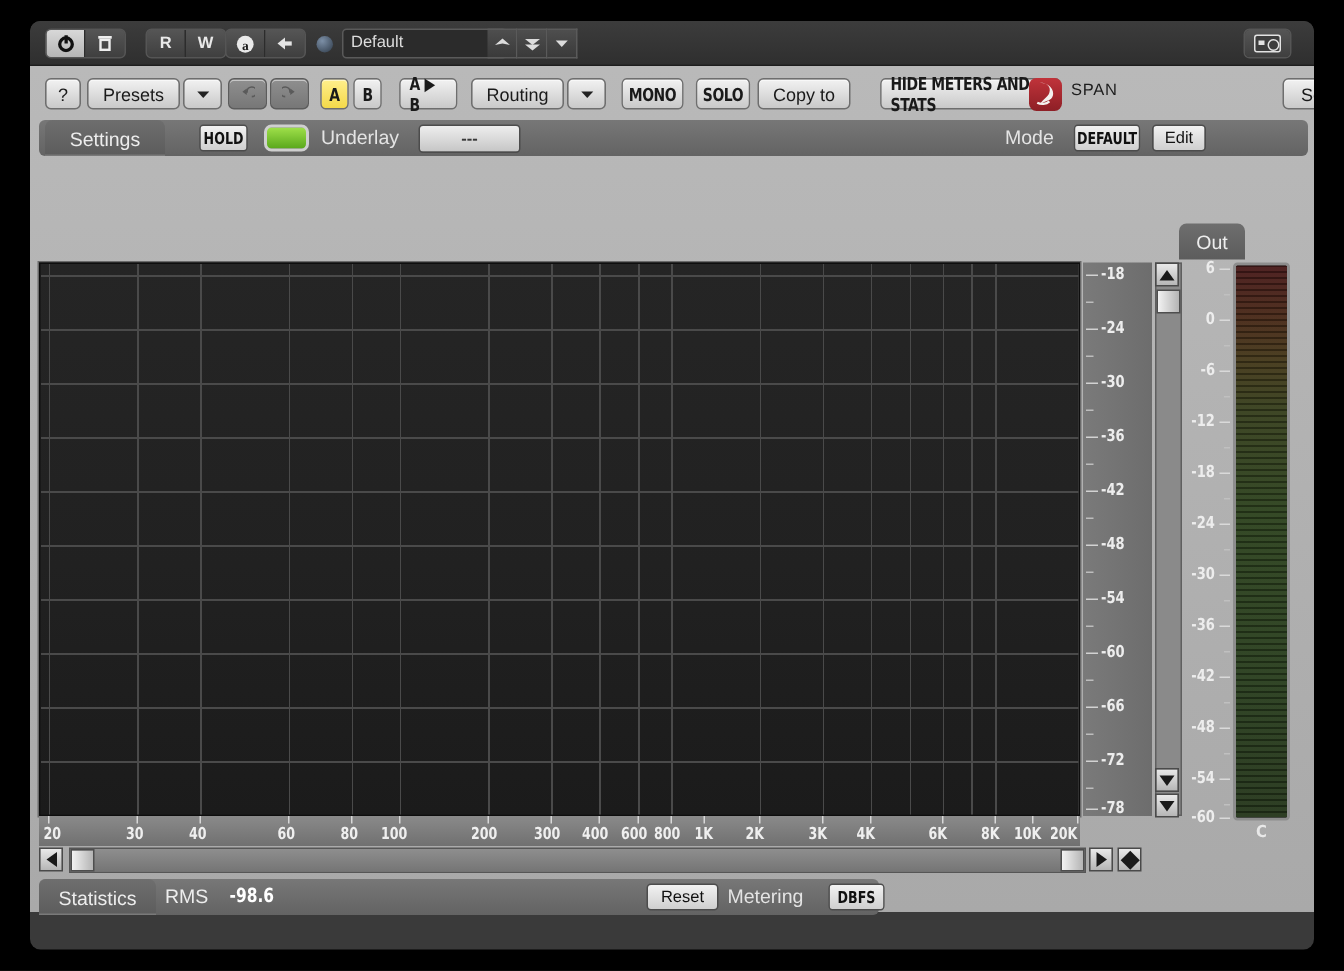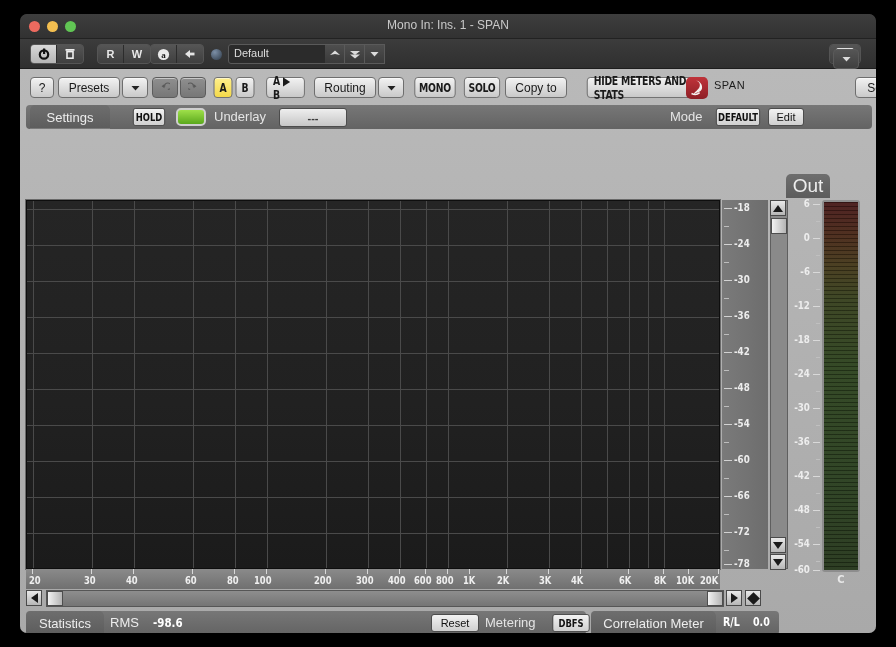--- a/index.html
+++ b/index.html
@@ -309,21 +309,21 @@
   
   #outcol {
     position: absolute; left: 766px; top: 105px;
     width: 84px; height: 410px;
   }
   #out-tab {
     position: absolute; top: 0; left: 0;
     width: 44px; height: 24px;
     background: linear-gradient(to bottom, #6e6e6e, #5c5c5c);
     border-radius: 5px 5px 0 0;
-    color: #ededed; font-size: 19px;
+    color: #ededed; font-size: 13px;
     display: flex; align-items: center; justify-content: center;
   }
   #out-scale {
     position: absolute; left: 0; top: 26px;
     width: 34px; height: 372px;
   }
   .otick { position: absolute; right: 0; width: 7px; height: 1px; background: #d9d9d9; }
   .otick.minor { width: 4px; background: #c0c0c0; }
   .onum {
     position: absolute; right: 10px;
@@ -386,28 +386,20 @@
     font-family: "Liberation Sans Narrow", "DejaVu Sans Condensed", "Liberation Sans", sans-serif;
     font-weight: bold; font-size: 12px; color: #ffffff;
     transform: scaleX(0.88); transform-origin: left top;
   }
 </style>
 </head>
 <body>
 
 <div id="window">
 
-  <div id="titlebar">
-    <div id="traffic">
-      <div class="dot red"></div>
-      <div class="dot yellow"></div>
-      <div class="dot green"></div>
-    </div>
-    <div id="title-text">Mono In: Ins. 1 - SPAN</div>
-  </div>
 
   <div id="hostbar">
     <div class="hgrp" style="left:10px;">
       <div class="hbtn on">
         <svg width="12" height="12" viewBox="0 0 12 12" aria-hidden="true">
           <circle cx="6" cy="6.5" r="4.2" fill="none" stroke="#111" stroke-width="2.2"></circle>
           <rect x="5" y="0.5" width="2.2" height="5.5" fill="#111"></rect>
         </svg>
       </div>
       <div class="hbtn">
@@ -750,21 +742,15 @@
     <div id="statsrow">
       <div class="barstrip" style="left:0; width:560px;"></div>
       <div class="tab" style="left:0; width:78px;">Statistics</div>
       <div id="rms-label">RMS</div>
       <div id="rms-value">-98.6</div>
       <div class="minibtn" style="left:405px; width:48px;">Reset</div>
       <div class="lbl" style="left:459px; top:4px;">Metering</div>
       <div class="minibtn cond" style="left:523px; width:44px;">DBFS</div>
     </div>
 
-    <div id="corr-tabrow">
-      <div class="barstrip" style="left:0; width:188px;"></div>
-      <div class="tab" style="left:0; width:125px;">Correlation Meter</div>
-      <div id="corr-rl">R/L</div>
-      <div id="corr-val">0.0</div>
-    </div>
 
   </div>
 </div>
 
 </body></html>

